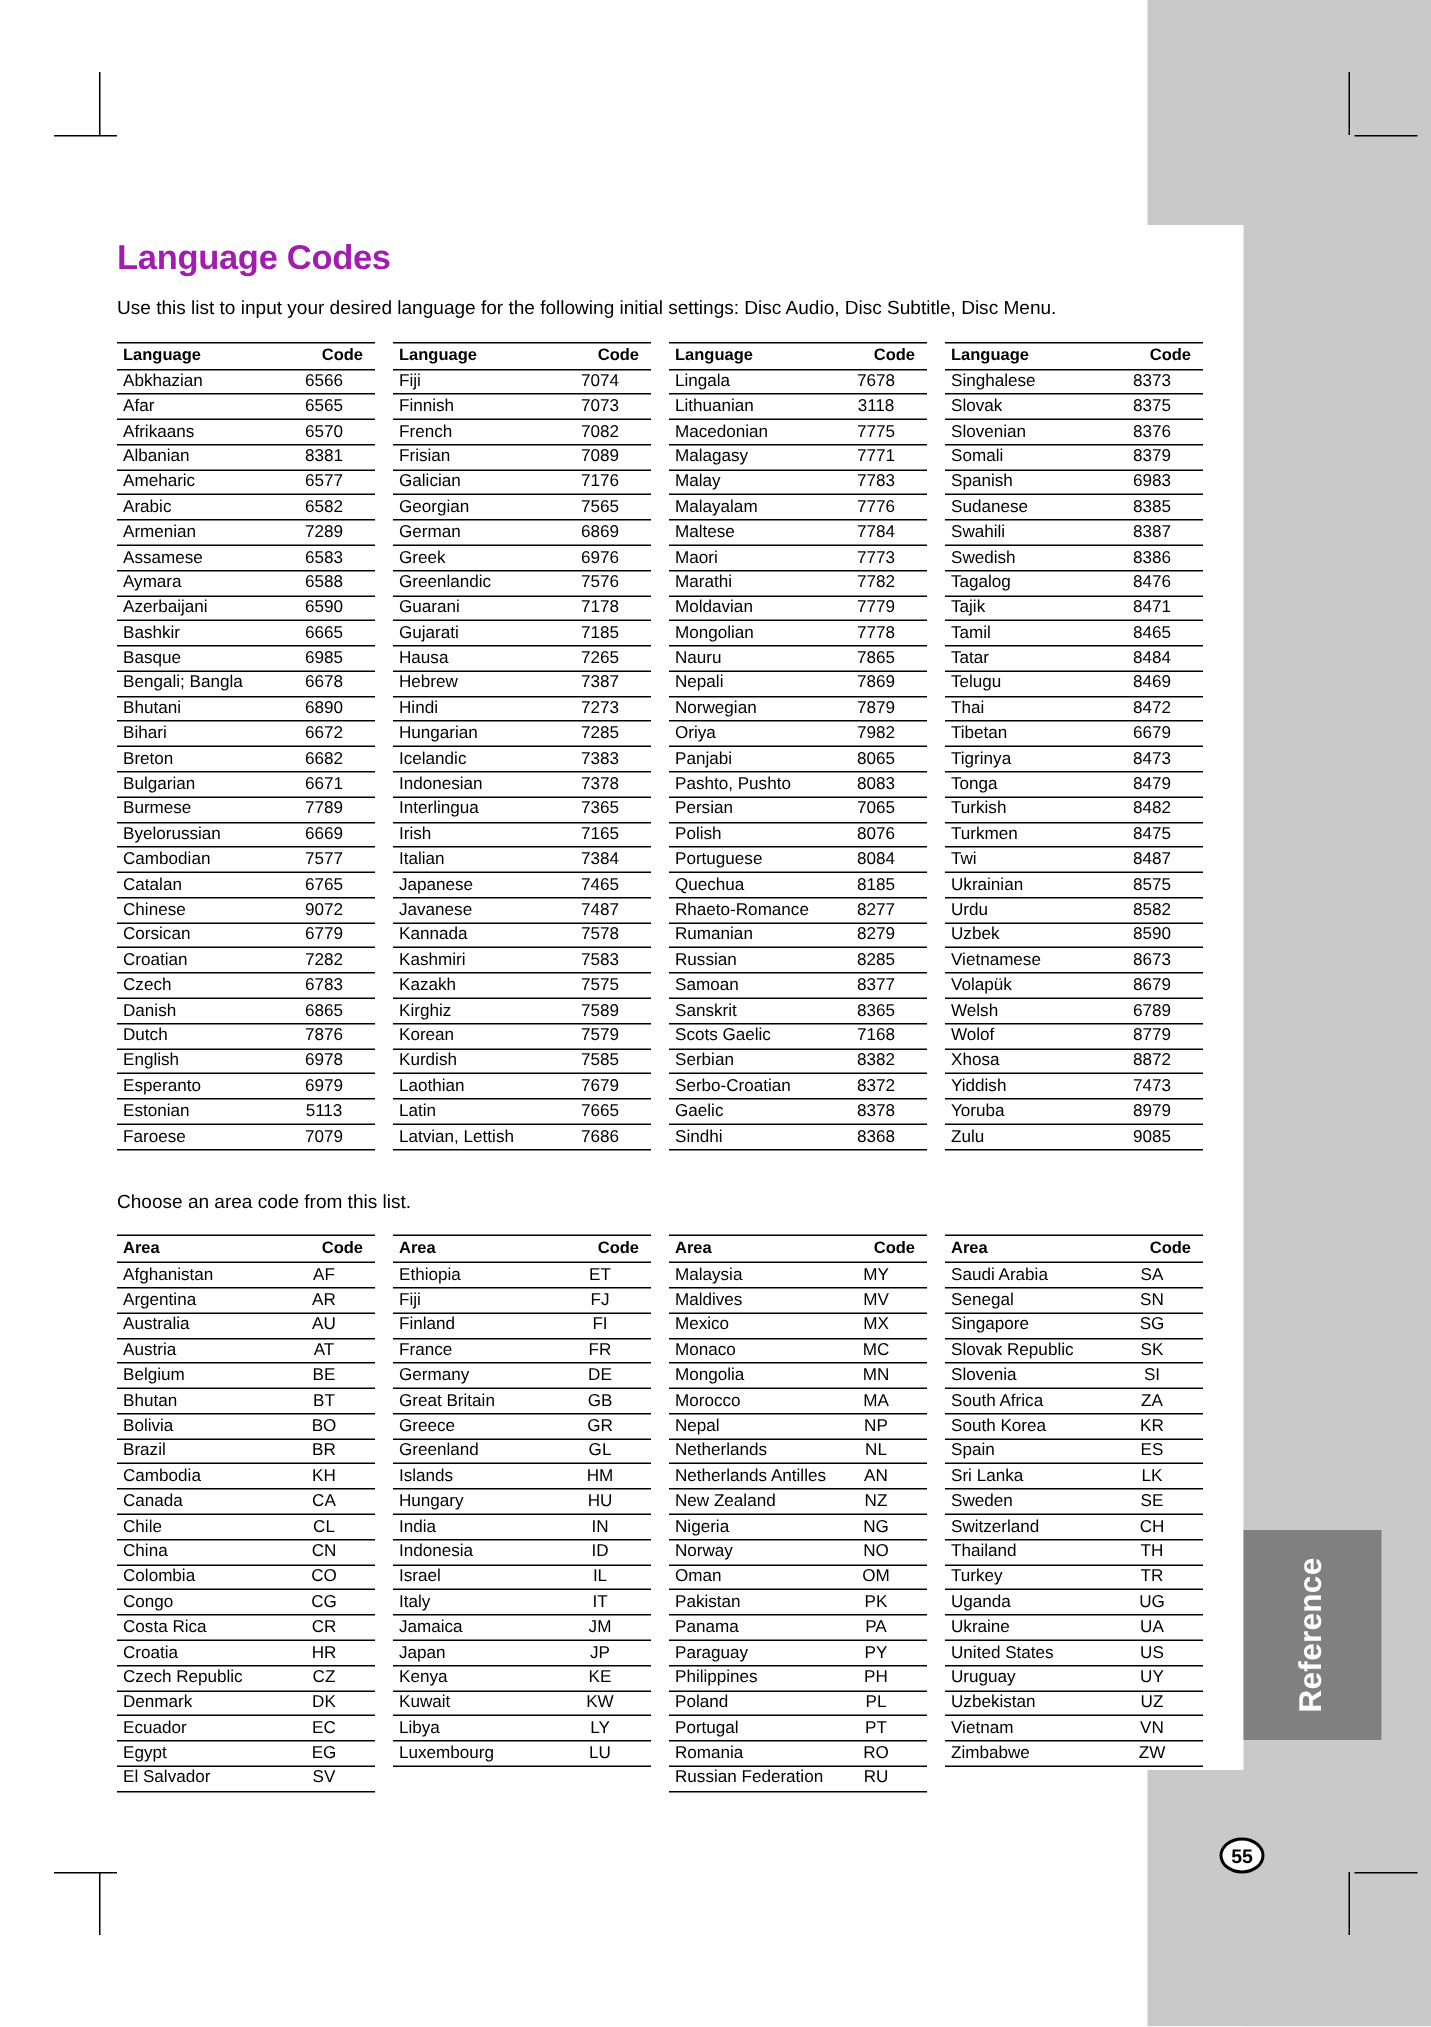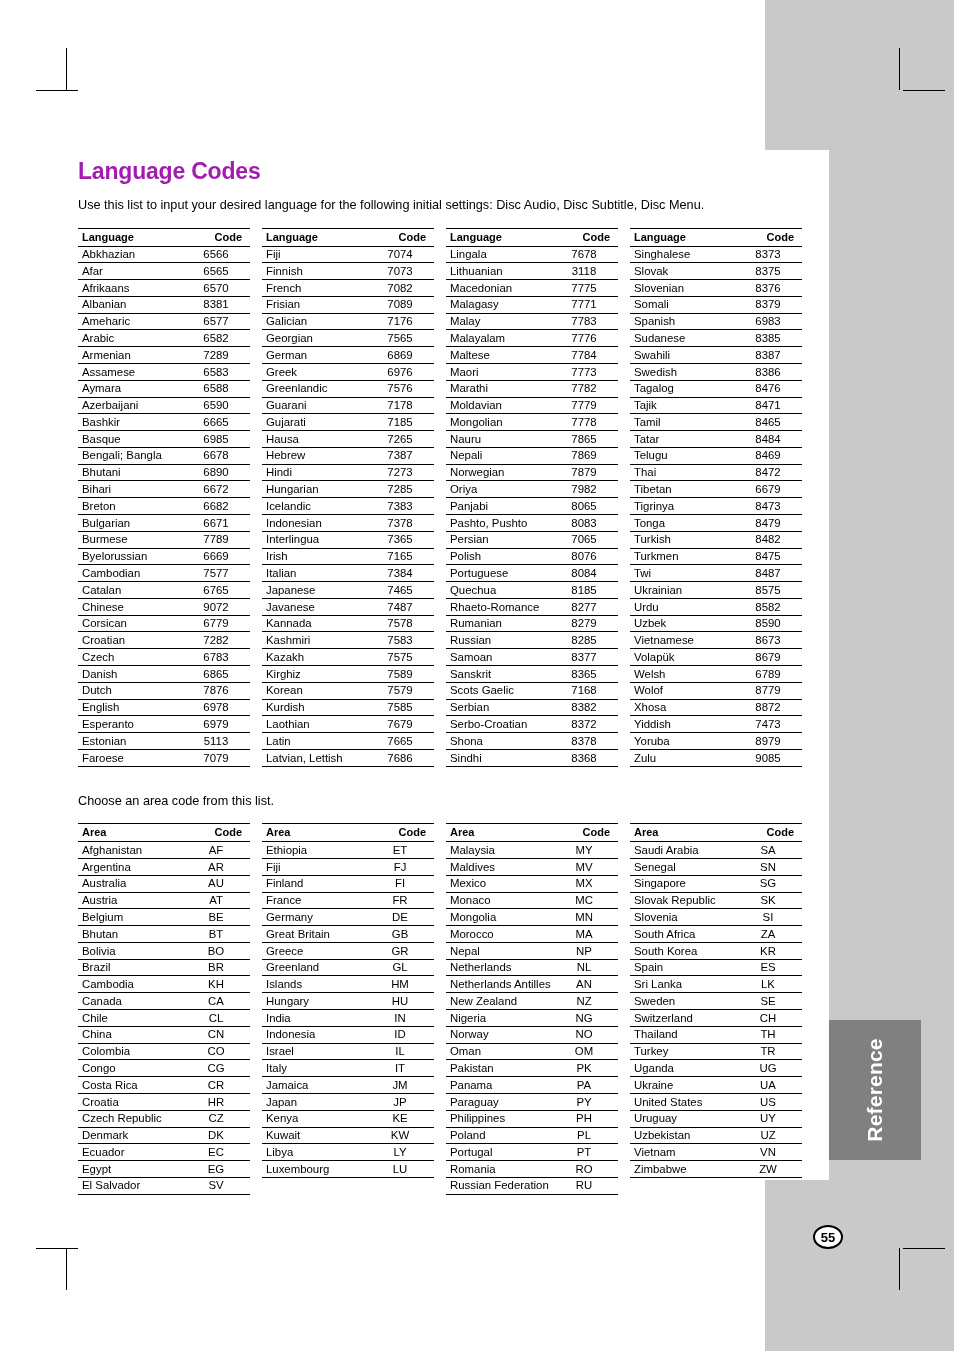--- a/index.html
+++ b/index.html
@@ -590,21 +590,21 @@
                 </tr>
                 <tr>
                   <td>Serbian</td>
                   <td class="c">8382</td>
                 </tr>
                 <tr>
                   <td>Serbo-Croatian</td>
                   <td class="c">8372</td>
                 </tr>
                 <tr>
-                  <td>Shona</td>
+                  <td>Gaelic</td>
                   <td class="c">8378</td>
                 </tr>
                 <tr>
                   <td>Sindhi</td>
                   <td class="c">8368</td>
                 </tr>
               </tbody>
             </table>
           </div>
           <div class="tcol">

